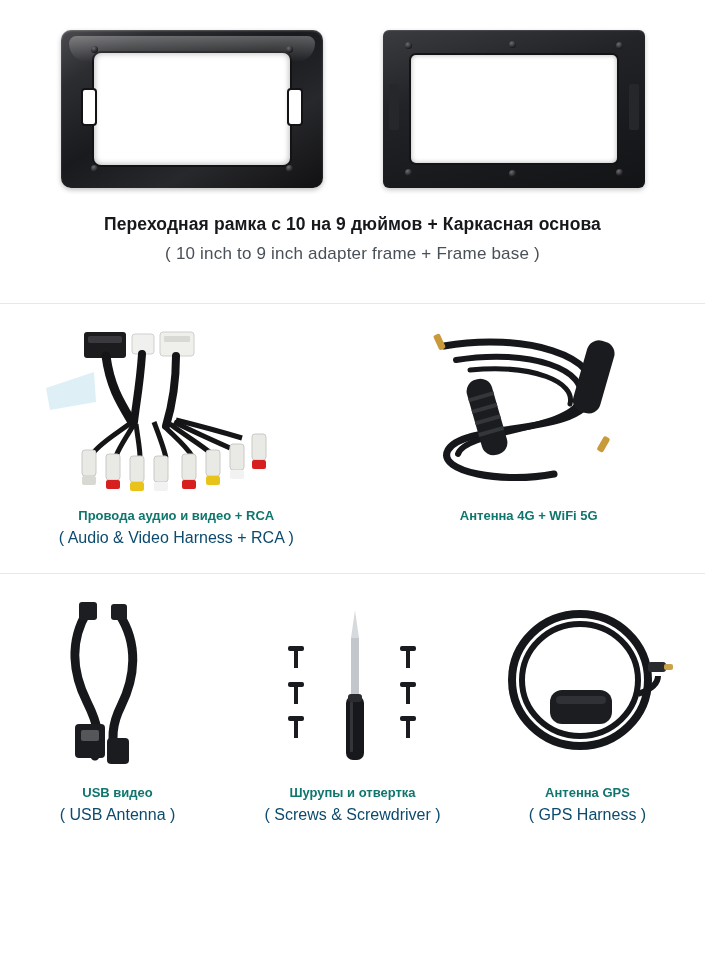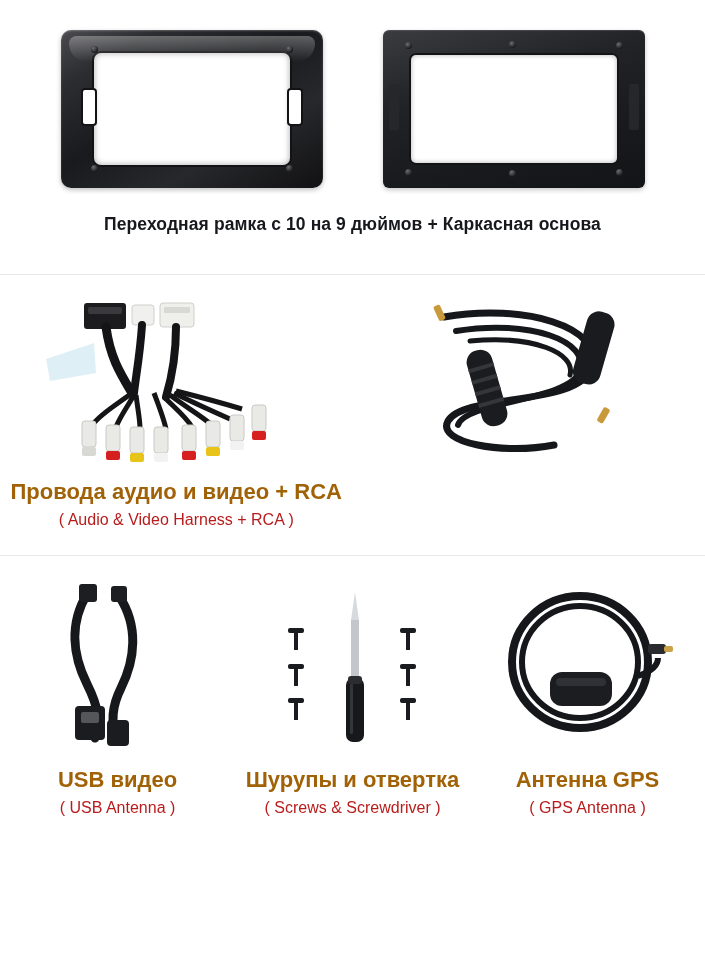--- a/index.html
+++ b/index.html
@@ -151,28 +151,28 @@
   .row3 {
     display: flex;
     padding-top: 24px;
   }
   .usb-art { width: 190px; height: 175px; }
   .screw-art { width: 190px; height: 175px; }
   .gps-art { width: 200px; height: 175px; }
 
   .cap-small-ru {
     font-weight: bold;
-    font-size: 22px;
-    color: #a16207;
+    font-size: 13px;
+    color: #0f766e;
     text-align: left;
     margin-top: 12px;
   }
   .cap-small-en {
     font-size: 16px;
-    color: #b91c1c;
+    color: #0c4a6e;
     text-align: center;
     margin-top: 6px;
   }
 
   .sec2-div { margin-top: 26px; }
 
   .bottom-bar {
     position: absolute;
     left: 0; bottom: 0;
     width: 100%;
@@ -211,20 +211,21 @@
         <div class="screw" style="left:22px; bottom:12px;"></div>
         <div class="screw" style="right:22px; bottom:12px;"></div>
         <div class="screw" style="left:126px; top:11px;"></div>
         <div class="screw" style="left:126px; bottom:11px;"></div>
       </div>
 
     </div>
 
     <div class="cap-block-1">
       <div class="caption-ru">Переходная рамка с 10 на 9 дюймов + Каркасная основа</div>
+      <div class="caption-en">( 10 inch to 9 inch adapter frame + Frame base )</div>
     </div>
 
     <div style="height:38px"></div>
     <div class="divider"></div>
   </div>
 
   <div class="section row2">
 
     <div class="cell">
       <div class="art harness">
@@ -291,20 +292,21 @@
             <rect x="70" y="66" width="26" height="4" fill="#35363a"></rect>
             <rect x="70" y="78" width="26" height="4" fill="#35363a"></rect>
             <rect x="70" y="90" width="26" height="4" fill="#35363a"></rect>
             <rect x="70" y="102" width="26" height="4" fill="#35363a"></rect>
           </g>
 
           <rect x="32" y="8" width="7" height="16" rx="2" fill="#c99a3c" transform="rotate(-25 35 16)"></rect>
           <rect x="196" y="110" width="7" height="16" rx="2" fill="#c99a3c" transform="rotate(30 199 118)"></rect>
         </svg>
       </div>
+      <div class="cap-small-ru">Антенна 4G + WiFi 5G</div>
     </div>
 
   </div>
 
   <div class="divider sec2-div"></div>
 
   <div class="section row3">
 
     <div class="cell">
       <div class="art usb-art">
@@ -367,19 +369,19 @@
 
           <rect x="62" y="92" width="62" height="34" rx="12" fill="#1c1d20"></rect>
           <rect x="68" y="98" width="50" height="8" rx="4" fill="#303136"></rect>
 
           <path d="M150 96 C 162 92, 170 86, 170 78" stroke="#16171a" stroke-width="6" fill="none"></path>
           <rect x="160" y="64" width="18" height="10" rx="3" fill="#2a2b2f"></rect>
           <rect x="176" y="66" width="9" height="6" rx="2" fill="#c9a24a"></rect>
         </svg>
       </div>
       <div class="cap-small-ru">Антенна GPS</div>
-      <div class="cap-small-en">( GPS Antenna )</div>
+      <div class="cap-small-en">( GPS Harness )</div>
     </div>
 
   </div>
 
   <div class="bottom-bar"></div>
 </div>
 
 </body></html>

